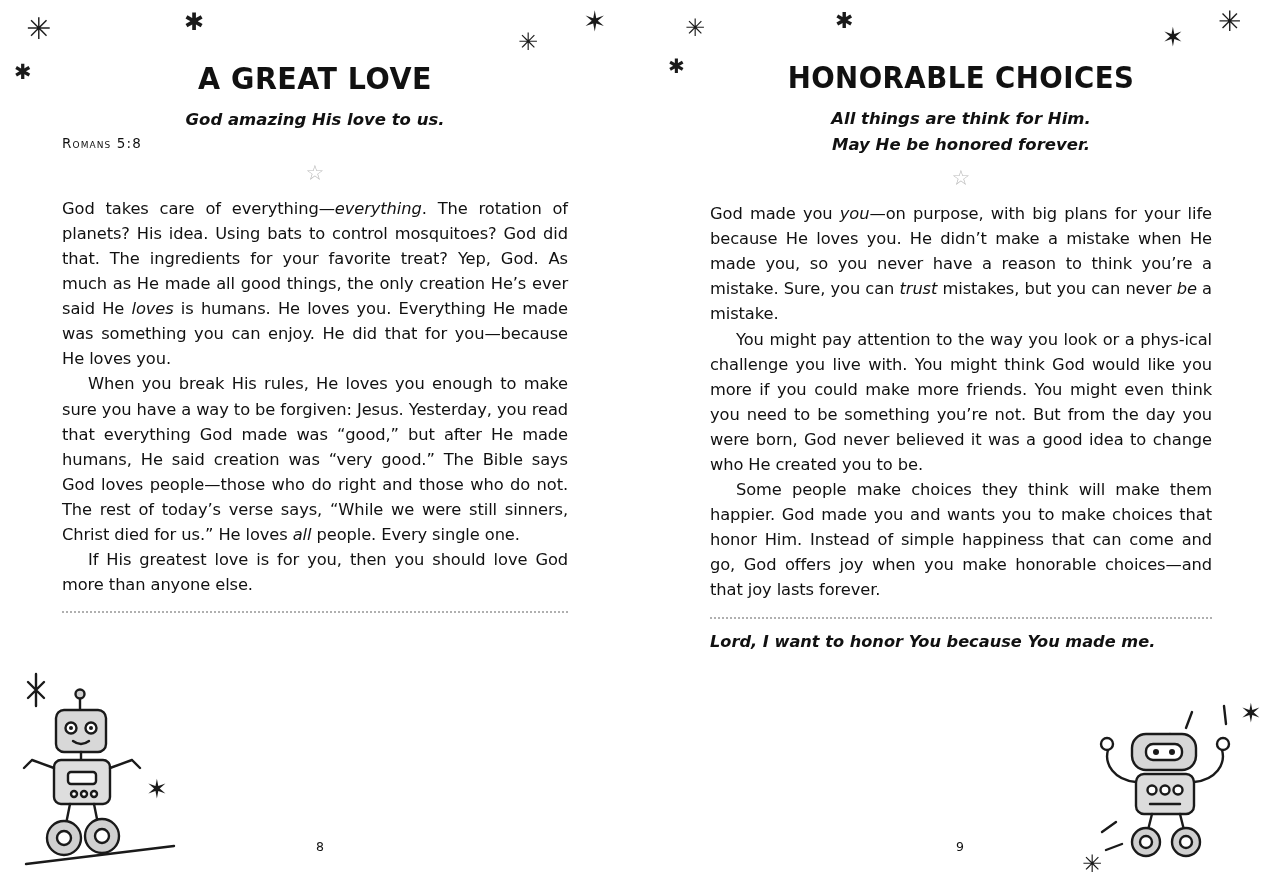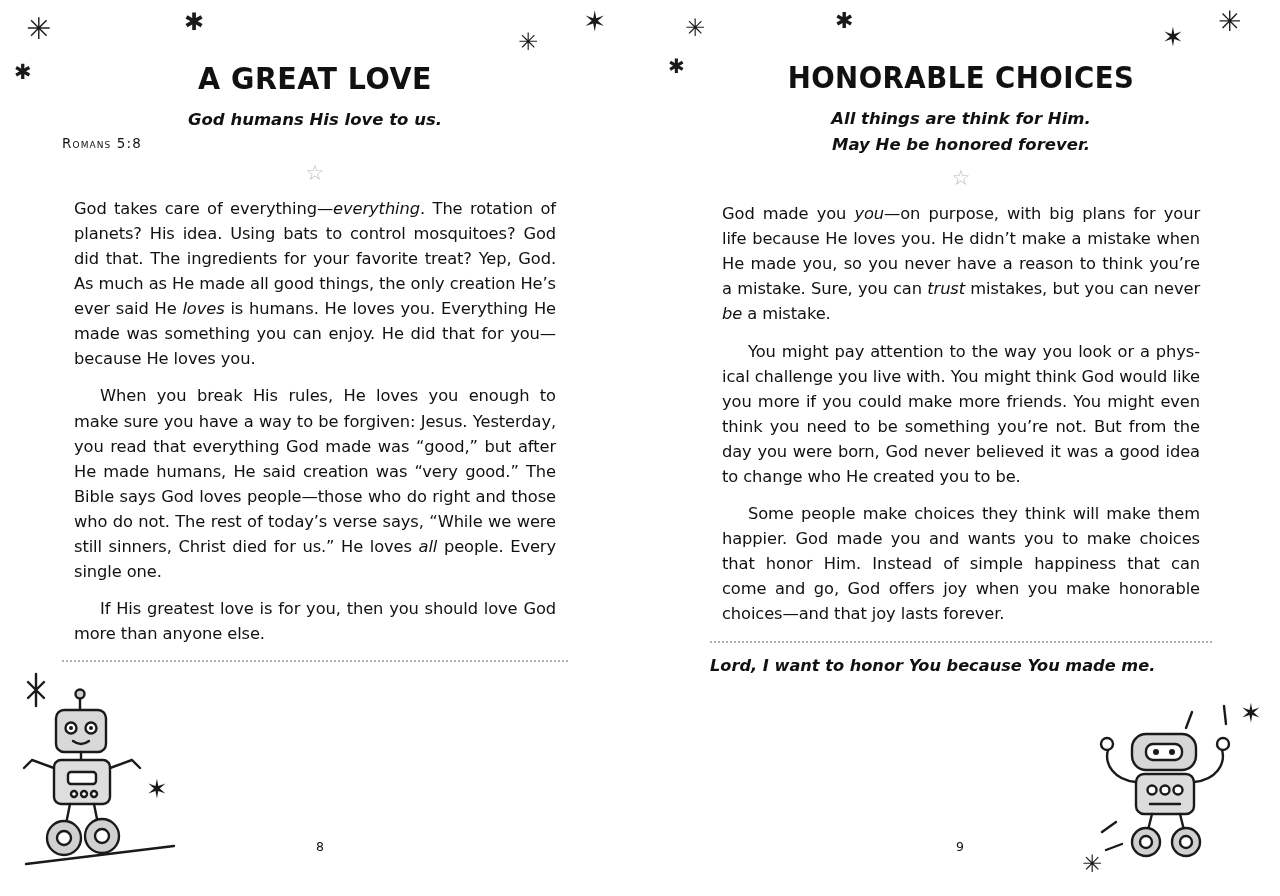--- a/index.html
+++ b/index.html
@@ -68,21 +68,21 @@
     line-height: 1;
     margin: 12px 0 12px 0;
   }
 
   .body-text {
     font-size: 16.3px;
     line-height: 1.54;
     text-align: justify;
     letter-spacing: -0.1px;
   }
-  .body-text p { margin: 12px; }
+  .body-text p { margin: 0; }
   .body-text p + p { text-indent: 26px; }
 
   .dots {
     margin: 14px 0 10px 0;
     border: none;
     border-top: 2.5px dotted #b0b0b0;
     height: 0;
   }
 
   .prayer {
@@ -125,21 +125,21 @@
   <div class="page page-left">
 
     <span class="deco" style="left:26px;  top:14px;  font-size:30px;">✳</span>
     <span class="deco" style="left:14px;  top:62px;  font-size:21px;">✱</span>
     <span class="deco" style="left:184px; top:10px;  font-size:24px;">✱</span>
     <span class="deco" style="left:518px; top:30px;  font-size:24px;">✳</span>
     <span class="deco" style="left:583px; top:8px;   font-size:28px;">✶</span>
 
     <h1 class="title">A GREAT LOVE</h1>
 
-    <div class="verse">God humans His love to us.</div>
+    <div class="verse">God amazing His love to us.</div>
     <div class="ref">Romans 5:8</div>
 
     <div class="star-divider">☆</div>
 
     <div class="body-text">
       <p>God takes care of everything—<i>everything</i>. The rotation of planets? His idea. Using bats to control mosquitoes? God did that. The ingredients for your favorite treat? Yep, God. As much as He made all good things, the only creation He’s ever said He <i>loves</i> is humans. He loves you. Everything He made was something you can enjoy. He did that for you—because He loves you.</p>
       <p>When you break His rules, He loves you enough to make sure you have a way to be forgiven: Jesus. Yesterday, you read that everything God made was “good,” but after He made humans, He said creation was “very good.” The Bible says God loves people—those who do right and those who do not. The rest of today’s verse says, “While we were still sinners, Christ died for us.” He loves <i>all</i> people. Every single one.</p>
       <p>If His greatest love is for you, then you should love God more than anyone else.</p>
     </div>
 

